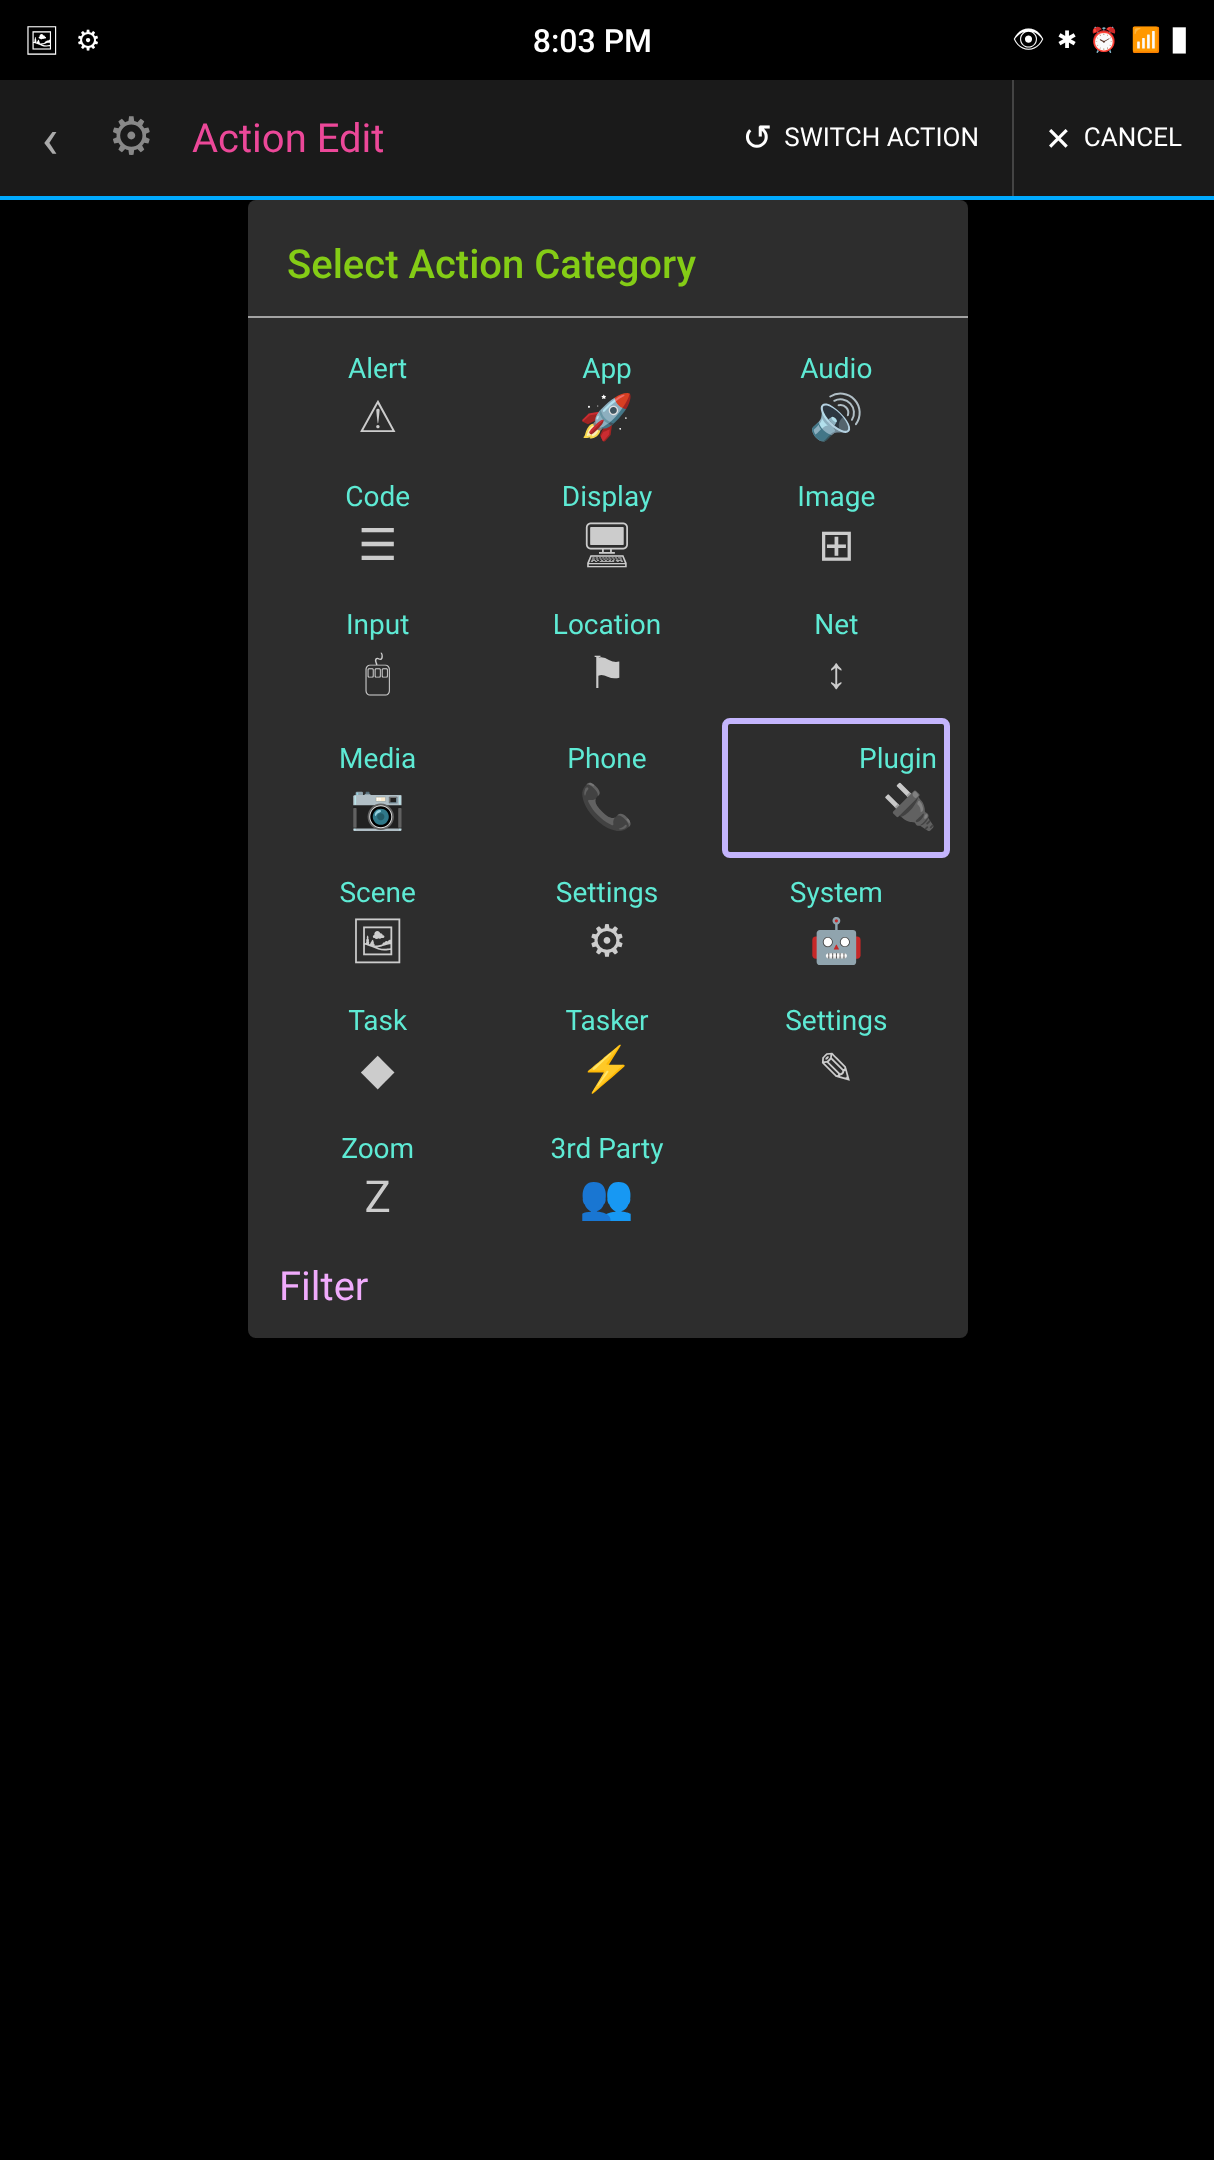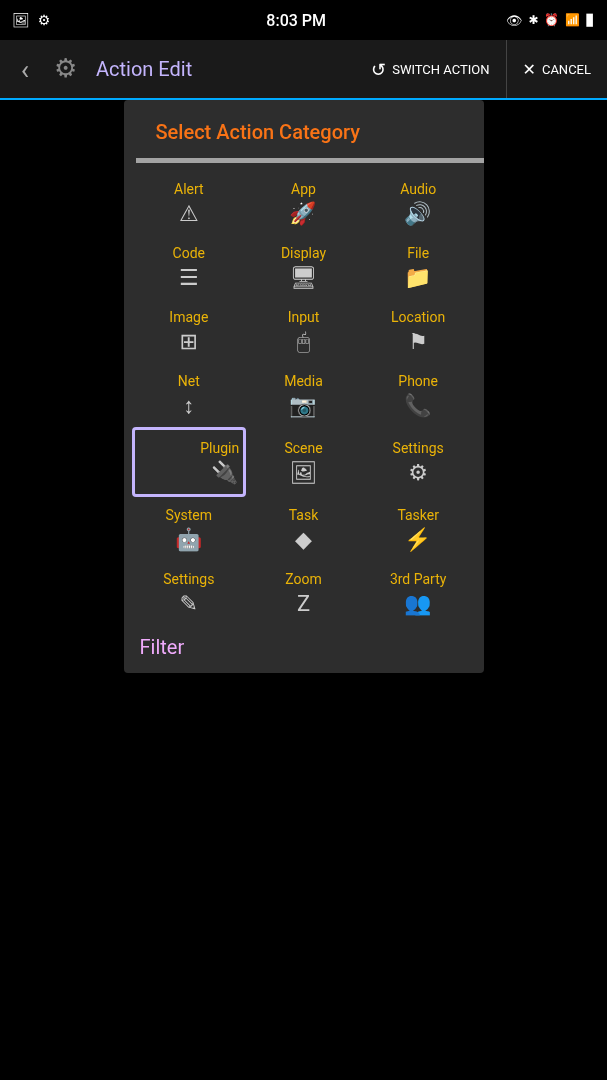--- a/index.html
+++ b/index.html
@@ -53,21 +53,21 @@
       gap: 10px;
       padding-left: 4px;
     }
     .action-bar-gear {
       width: 32px;
       height: 32px;
       color: #888;
       font-size: 26px;
     }
     .action-bar-title {
-      color: #c4b5fd;
+      color: #ec4899;
       font-size: 20px;
       font-weight: 400;
     }
     .action-bar-right {
       display: flex;
       align-items: center;
       height: 100%;
     }
     .switch-action-btn {
       height: 100%;
@@ -97,46 +97,45 @@
       top: 100px;
       left: 50%;
       transform: translateX(-50%);
       width: 360px;
       background: #2d2d2d;
       border-radius: 4px;
       overflow: hidden;
     }
     .dialog-title {
       padding: 20px 20px 14px 20px;
-      color: #f97316;
+      color: #84cc16;
       font-size: 20px;
       font-weight: 500;
-      border-bottom: 5px solid #a3a3a3;
-      margin-left: 12px;
+      border-bottom: 1px solid #a3a3a3;
     }
     .dialog-grid {
       display: grid;
       grid-template-columns: repeat(3, 1fr);
       padding: 8px 8px 0 8px;
     }
     .category-item {
       display: flex;
       flex-direction: column;
       align-items: center;
       justify-content: center;
       padding: 10px 4px;
       cursor: pointer;
       border-radius: 4px;
     }
     .category-item.highlighted {
       border: 3px solid #c4b5fd;
       align-items: flex-end;
     }
     .category-label {
-      color: #eab308;
+      color: #5eead4;
       font-size: 14px;
       margin-bottom: 6px;
       text-align: center;
     }
     .category-icon {
       color: #ccc;
       font-size: 22px;
       line-height: 1;
     }
 
@@ -202,24 +201,20 @@
       </div>
       <div class="category-item">
         <div class="category-label">Code</div>
         <div class="category-icon">☰</div>
       </div>
       <div class="category-item">
         <div class="category-label">Display</div>
         <div class="category-icon">🖥</div>
       </div>
       <div class="category-item">
-        <div class="category-label">File</div>
-        <div class="category-icon">📁</div>
-      </div>
-      <div class="category-item">
         <div class="category-label">Image</div>
         <div class="category-icon">⊞</div>
       </div>
       <div class="category-item">
         <div class="category-label">Input</div>
         <div class="category-icon">🖱</div>
       </div>
       <div class="category-item">
         <div class="category-label">Location</div>
         <div class="category-icon">⚑</div>

